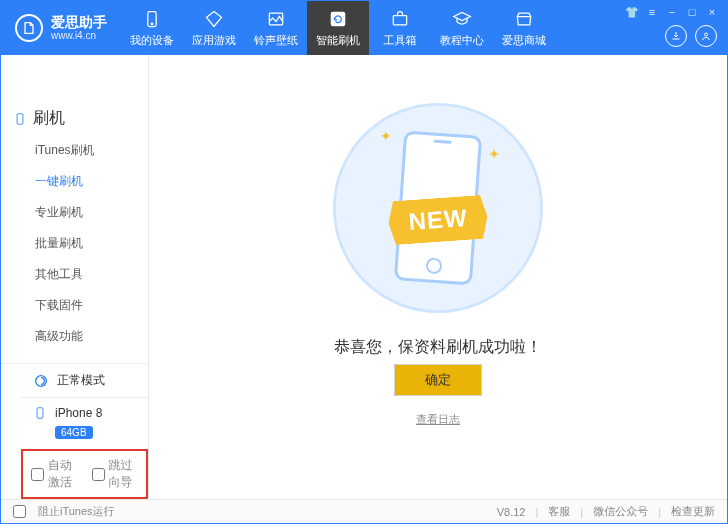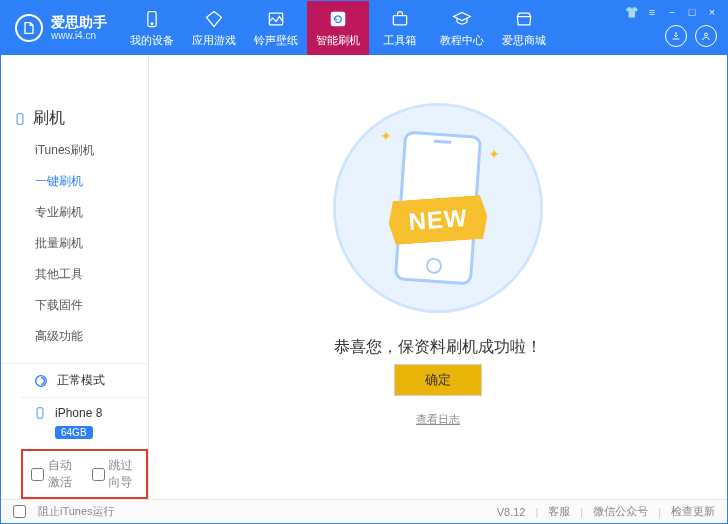--- a/index.html
+++ b/index.html
@@ -45,21 +45,21 @@
   .logo-text { margin-left: 8px; display: flex; flex-direction: column; line-height: 1.1; }
   .logo-text .name { font-size: 14px; font-weight: bold; }
   .logo-text .url  { font-size: 10px; opacity: .85; }
   .tabs { display: flex; height: 100%; }
   .tab {
     width: 62px;
     display: flex; flex-direction: column;
     align-items: center; justify-content: center;
     cursor: pointer;
   }
-  .tab.active { background: #be185d; }
+  .tab.active { background: #404040; }
   .tab .ic {
     width: 20px; height: 20px;
     margin-bottom: 4px;
     display:flex;align-items:center;justify-content:center;
   }
   .tab .ic svg { width: 20px; height: 20px; stroke:#fff; fill:none; stroke-width:1.5; }
   .tab .lb { font-size: 11px; }
   .win-controls {
     position: absolute;
     top: 4px; right: 8px;

